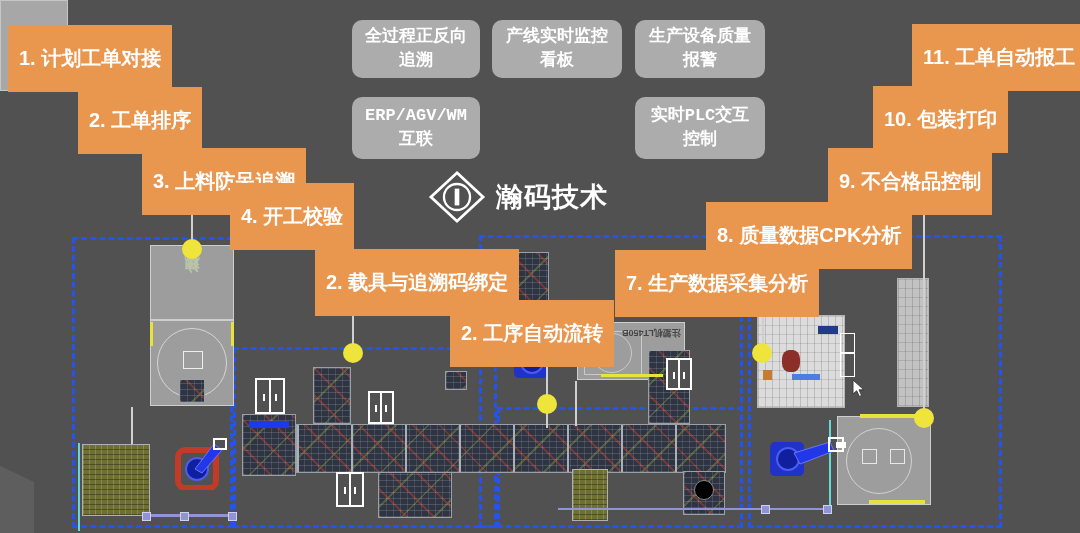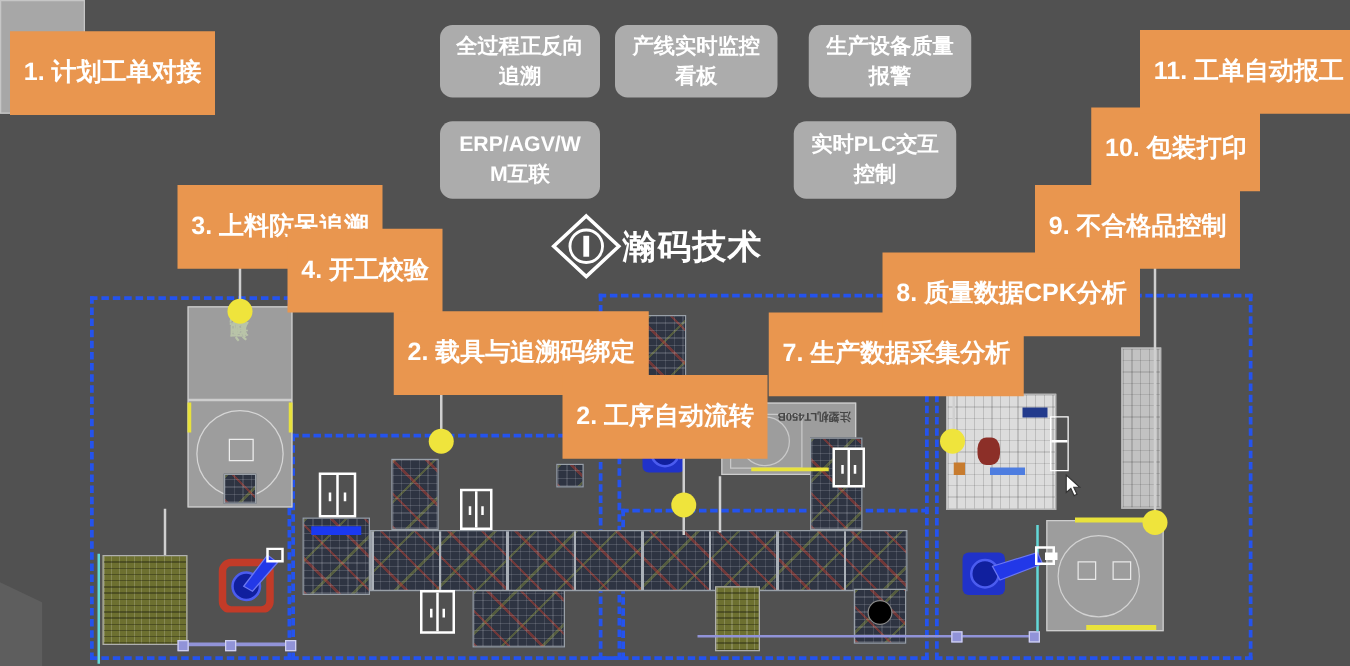--- a/index.html
+++ b/index.html
@@ -9,29 +9,29 @@
   .step{position:absolute;background:#e9964f;color:#fff;font-size:20px;line-height:25px;
         font-weight:600;padding:21px 11px;white-space:nowrap;z-index:5;}
   #s1{left:8px;top:25px;}   #s2{left:78px;top:87px;}  #s3{left:142px;top:148px;}
   #s4{left:230px;top:183px;}#s5{left:315px;top:249px;}#s6{left:450px;top:300px;}
   #s7{left:615px;top:250px;}#s8{left:706px;top:202px;}#s9{left:828px;top:148px;}
   #s10{left:873px;top:86px;}#s11{left:912px;top:24px;}
   
   .cap{position:absolute;background:#acacac;color:#fff;border-radius:10px;z-index:5;
        display:flex;align-items:center;justify-content:center;text-align:center;
        font-size:17px;font-weight:bold;line-height:1.4;padding:4px 9px;box-sizing:border-box;
-       word-break:break-all;}
+       word-break:break-all;font-family:Liberation Mono, monospace;}
   #c1{left:352px;top:20px;width:128px;height:58px;}
   #c2{left:492px;top:20px;width:130px;height:58px;}
-  #c3{left:635px;top:20px;width:130px;height:58px;margin-left:12px;}
+  #c3{left:635px;top:20px;width:130px;height:58px;}
   #c4{left:352px;top:97px;width:128px;height:62px;}
   #c5{left:492px;top:99px;width:130px;height:70px;}
   #c6{left:635px;top:97px;width:130px;height:62px;}
   
-  #logo{position:absolute;left:440px;top:170px;display:flex;align-items:center;z-index:5;}
+  #logo{position:absolute;left:428px;top:170px;display:flex;align-items:center;gap:10px;z-index:5;}
   #logo .name{color:#fff;font-size:27px;font-weight:bold;letter-spacing:1px;}
   
   .zone{position:absolute;border:3px dashed #2453ee;box-sizing:border-box;z-index:1;}
   #za{left:72px;top:237px;width:161px;height:291px;}
   #zb{left:233px;top:347px;width:264px;height:181px;}
   #zc{left:479px;top:235px;width:264px;height:293px;}
   #ze{left:497px;top:407px;width:246px;height:121px;border-right:none;border-bottom:none;}
   #zd{left:748px;top:235px;width:254px;height:293px;}
   
   .cline{position:absolute;width:2px;background:#cfcfcf;z-index:3;}
@@ -207,20 +207,21 @@
   <div class="cline" id="l6b"></div>
   <div class="cline" id="l8"></div>
   <div class="cline" id="l9"></div>
   <div class="dot" id="d3"></div>
   <div class="dot" id="d5"></div>
   <div class="dot" id="d6"></div>
   <div class="dot" id="d8"></div>
   <div class="dot" id="d9"></div>
 
   <div class="step" id="s1">1. 计划工单对接</div>
+  <div class="step" id="s2">2. 工单排序</div>
   <div class="step" id="s3">3. 上料防呆追溯</div>
   <div class="step" id="s4">4. 开工校验</div>
   <div class="step" id="s5">2. 载具与追溯码绑定</div>
   <div class="step" id="s6">2. 工序自动流转</div>
   <div class="step" id="s7">7. 生产数据采集分析</div>
   <div class="step" id="s8">8. 质量数据CPK分析</div>
   <div class="step" id="s9">9. 不合格品控制</div>
   <div class="step" id="s10">10. 包装打印</div>
   <div class="step" id="s11">11. 工单自动报工</div>
 

